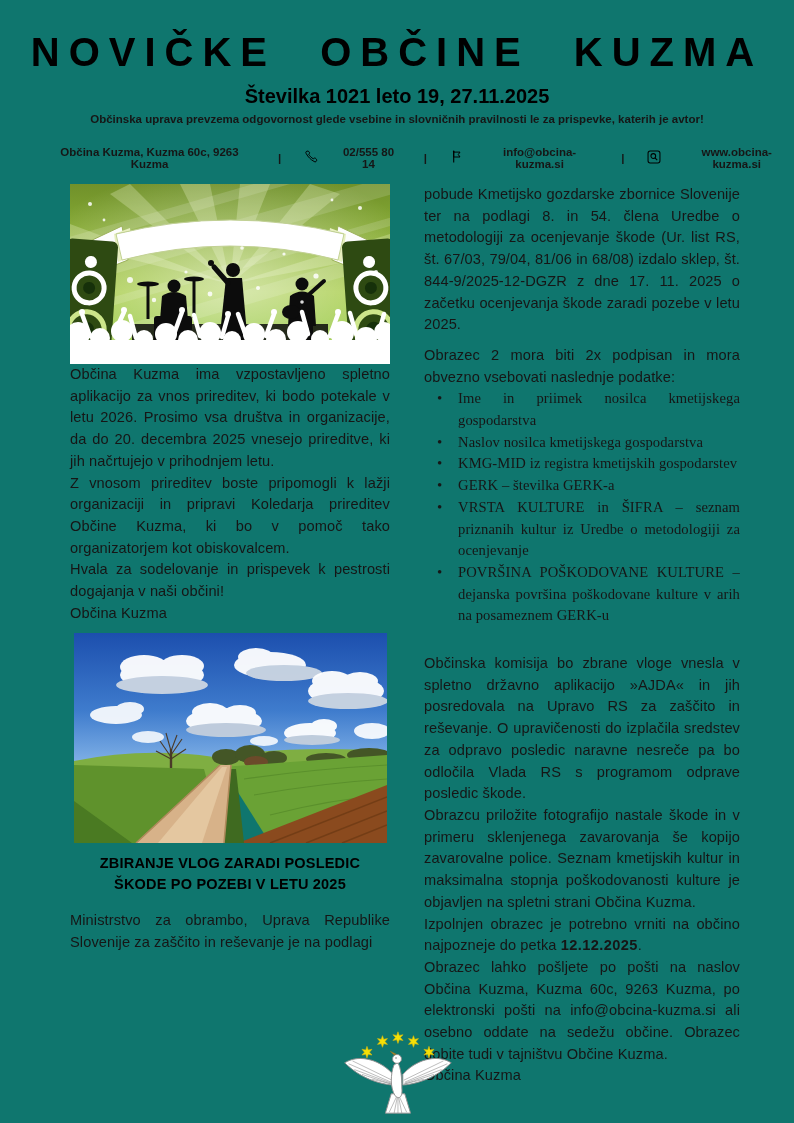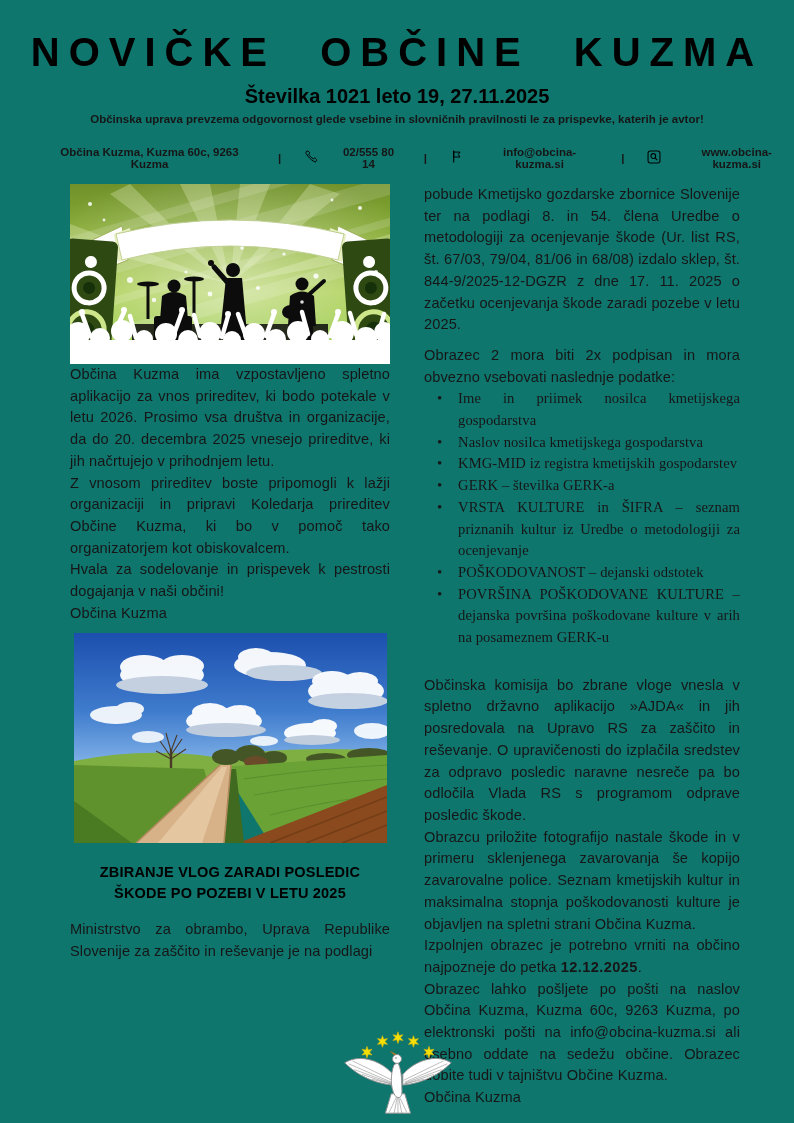--- a/index.html
+++ b/index.html
@@ -18,21 +18,21 @@
   .ic{display:inline-block;vertical-align:-3px;}
 
   
   .columns{position:absolute;top:184px;left:70px;display:flex;gap:34px;}
   .col-left{width:320px;}
   .col-right{width:316px;}
   p{margin:0;font-size:14.6px;line-height:21.7px;text-align:justify;letter-spacing:0.1px;}
   p.left-align{text-align:left;}
   .art-head{margin:26px 4px 15px;font-size:14.5px;line-height:21px;font-weight:bold;
             text-align:center;color:#000;letter-spacing:0.2px;}
-  .art-head.second{margin-top:19px;}
+  .art-head.second{margin-top:10px;}
   figure{margin:0;line-height:0;}
   figure.landscape{margin-top:9px;text-align:center;}
   .gap{margin-top:9px;}
   ul.bullets{margin:0;padding:0;list-style:none;}
   ul.bullets li{position:relative;font-size:14.6px;line-height:21.7px;text-align:justify;
                 padding-left:34px;letter-spacing:0.1px;font-family:Liberation Serif, serif;}
   ul.bullets li::before{content:"\2022";position:absolute;left:13px;top:0;font-size:15px;}
   b.date{letter-spacing:0.4px;}
 
   
@@ -320,21 +320,20 @@
 
     <section class="col-right">
       <p>pobude Kmetijsko gozdarske zbornice Slovenije ter na podlagi 8. in 54. člena Uredbe o metodologiji za ocenjevanje škode (Ur. list RS, št. 67/03, 79/04, 81/06 in 68/08) izdalo sklep, št. 844-9/2025-12-DGZR z dne 17. 11. 2025 o začetku ocenjevanja škode zaradi pozebe v letu 2025.</p>
       <p class="gap">Obrazec 2 mora biti 2x podpisan in mora obvezno vsebovati naslednje podatke:</p>
       <ul class="bullets">
         <li>Ime in priimek nosilca kmetijskega gospodarstva</li>
         <li>Naslov nosilca kmetijskega gospodarstva</li>
         <li>KMG-MID iz registra kmetijskih gospodarstev</li>
         <li>GERK – številka GERK-a</li>
         <li>VRSTA KULTURE in ŠIFRA – seznam priznanih kultur iz Uredbe o metodologiji za ocenjevanje</li>
-        <li>POŠKODOVANOST – dejanski odstotek</li>
         <li>POVRŠINA POŠKODOVANE KULTURE – dejanska površina poškodovane kulture v arih na posameznem GERK-u</li>
       </ul>
       <p class="gap" style="margin-top:26px">Občinska komisija bo zbrane vloge vnesla v spletno državno aplikacijo »AJDA« in jih posredovala na Upravo RS za zaščito in reševanje. O upravičenosti do izplačila sredstev za odpravo posledic naravne nesreče pa bo odločila Vlada RS s programom odprave posledic škode.</p>
       <p>Obrazcu priložite fotografijo nastale škode in v primeru sklenjenega zavarovanja še kopijo zavarovalne police. Seznam kmetijskih kultur in maksimalna stopnja poškodovanosti kulture je objavljen na spletni strani Občina Kuzma.</p>
       <p><span>Izpolnjen obrazec je potrebno vrniti na občino najpozneje do petka </span><b class="date">12.12.2025</b><span>.</span></p>
       <p>Obrazec lahko pošljete po pošti na naslov Občina Kuzma, Kuzma 60c, 9263 Kuzma, po elektronski pošti na info@obcina-kuzma.si ali osebno oddate na sedežu občine. Obrazec dobite tudi v tajništvu Občine Kuzma.</p>
       <p class="left-align">Občina Kuzma</p>
     </section>
   </main>
 

